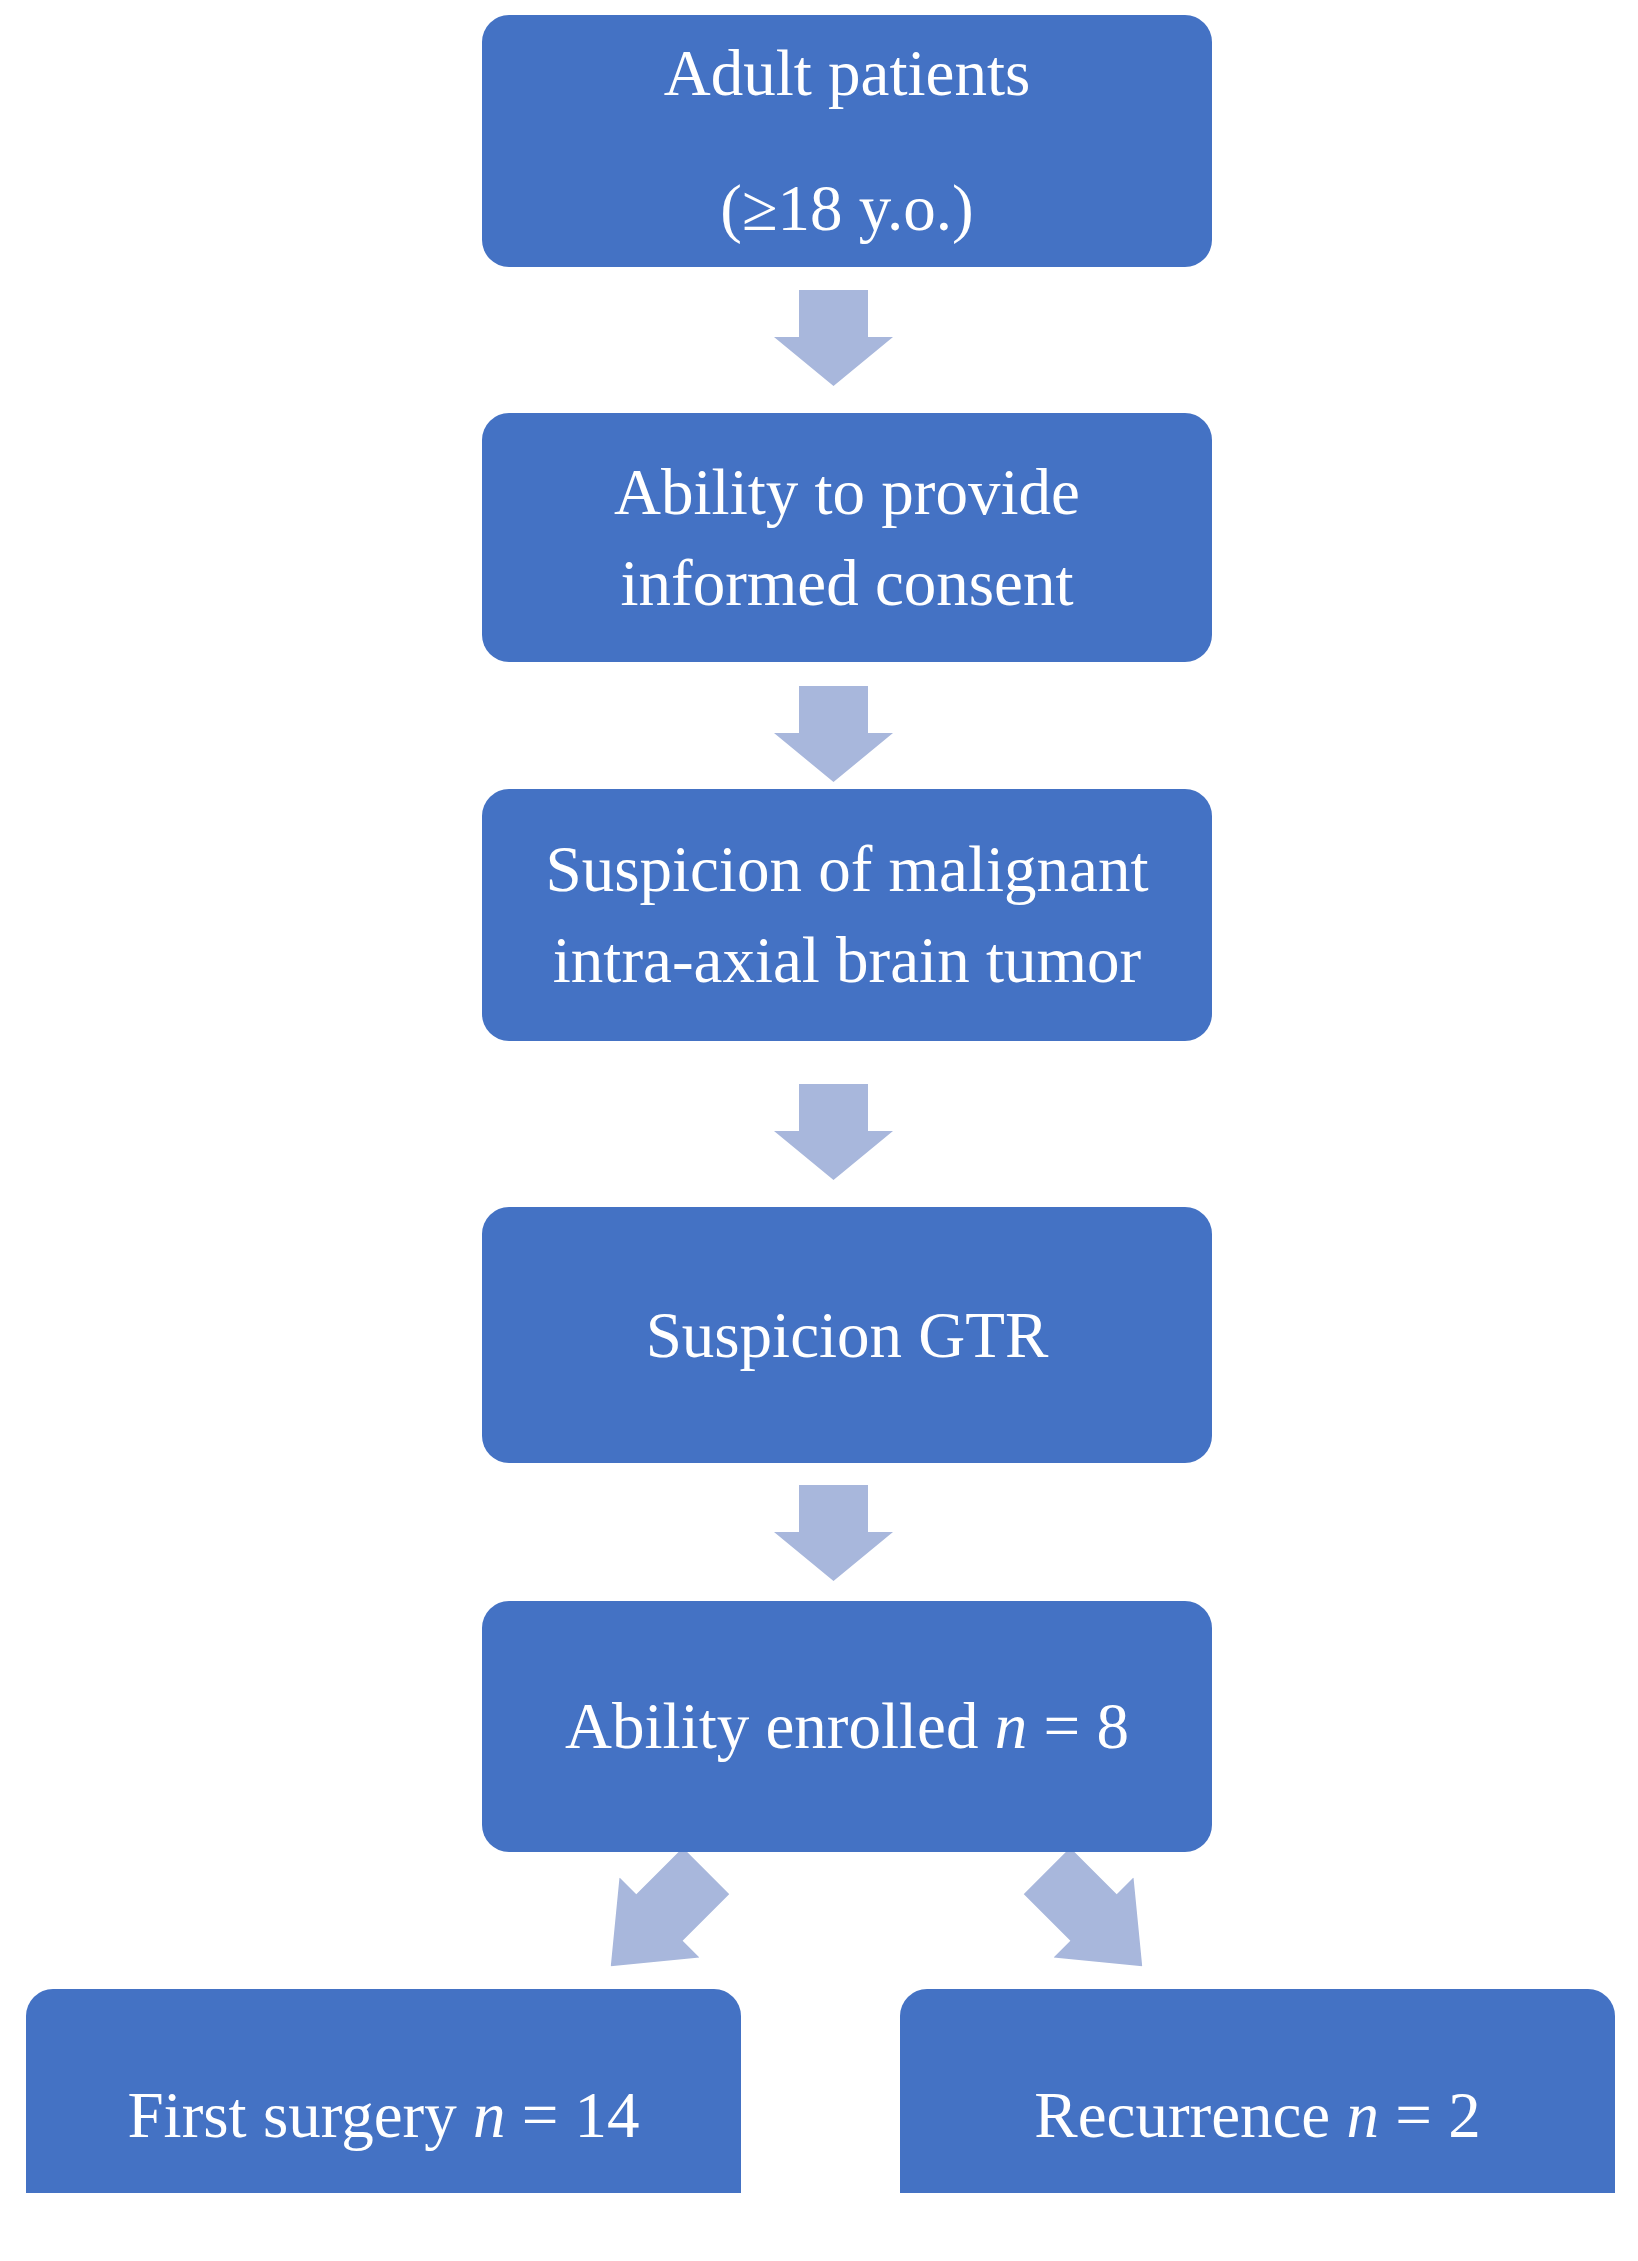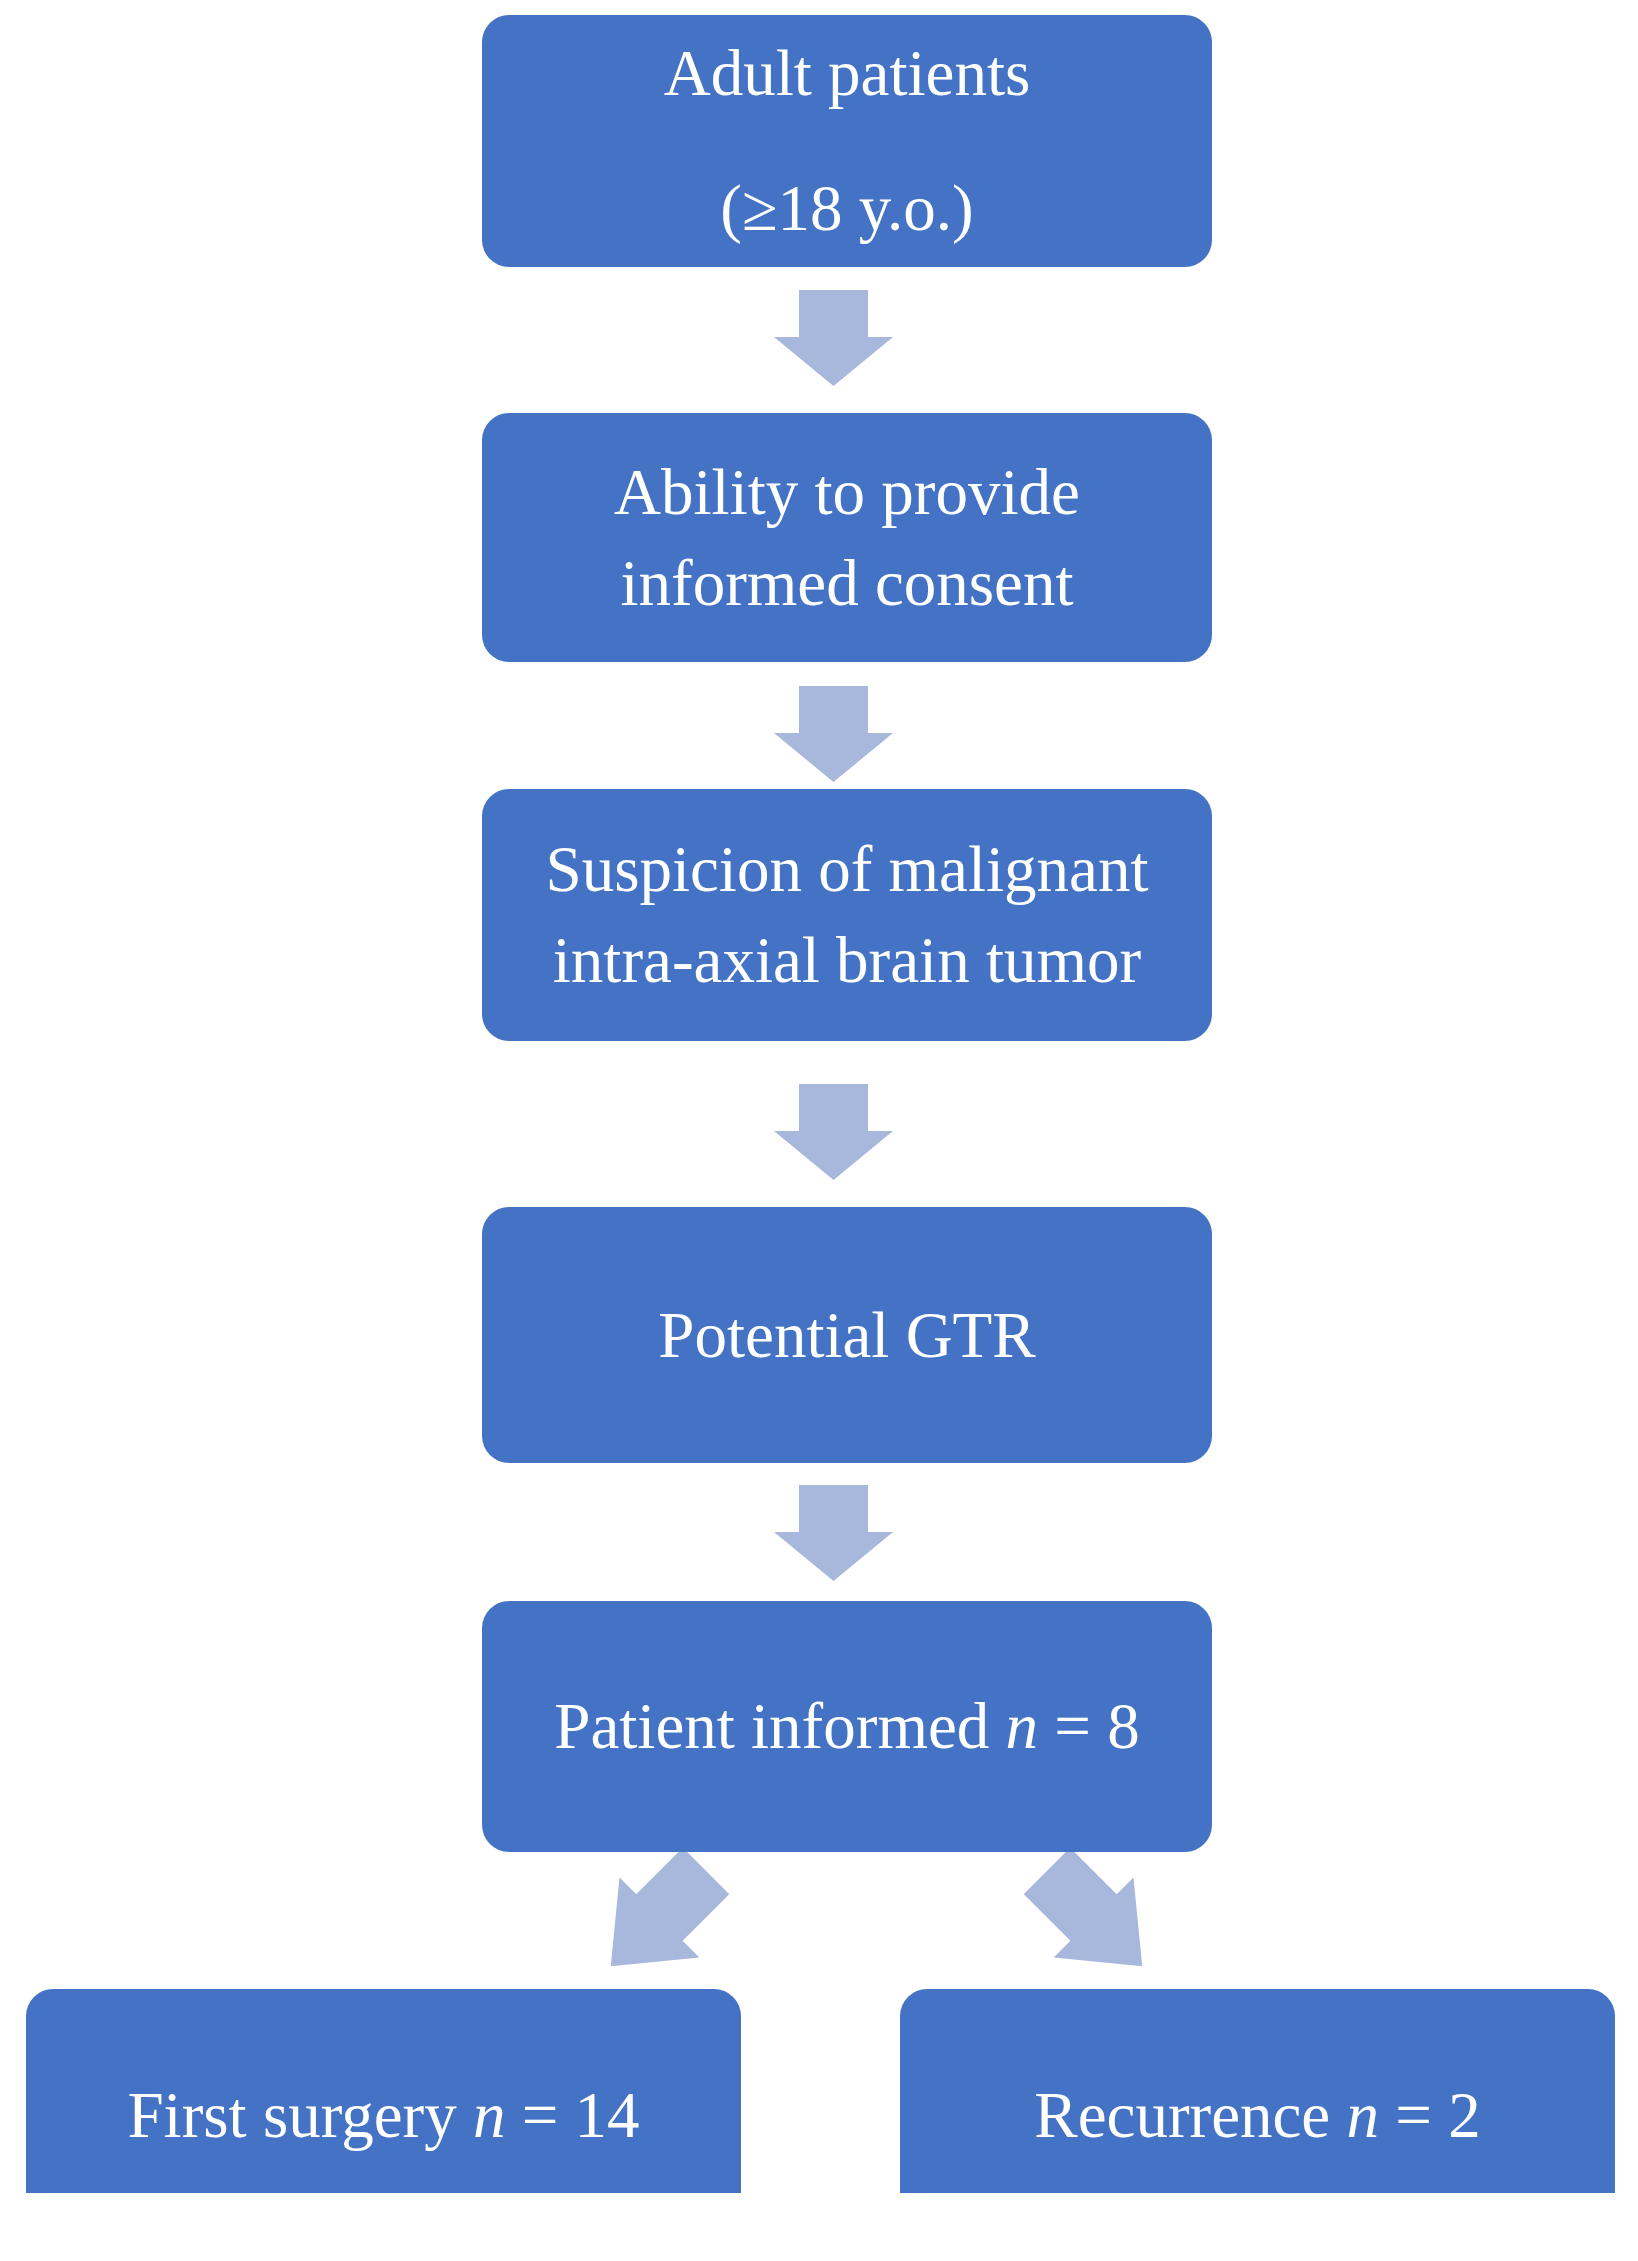--- a/index.html
+++ b/index.html
@@ -91,27 +91,27 @@
   <div class="arrow arrow-v arrow-2"></div>
 
   <div class="box box-col box-3">
     <div class="line">Suspicion of malignant</div>
     <div class="line">intra-axial brain tumor</div>
   </div>
 
   <div class="arrow arrow-v arrow-3"></div>
 
   <div class="box box-col box-4">
-    <div class="line">Potential GTR</div>
+    <div class="line">Suspicion GTR</div>
   </div>
 
   <div class="arrow arrow-v arrow-4"></div>
 
   <div class="box box-col box-5">
-    <div class="line"><span>Patient informed </span><span class="var">n</span><span> = 8</span></div>
+    <div class="line"><span>Ability enrolled </span><span class="var">n</span><span> = 8</span></div>
   </div>
 
   <div class="arrow arrow-dl"></div>
   <div class="arrow arrow-dr"></div>
 
   <div class="box box-6">
     <div class="line"><span>First surgery </span><span class="var">n</span><span> = 14</span></div>
   </div>
 
   <div class="box box-7">

